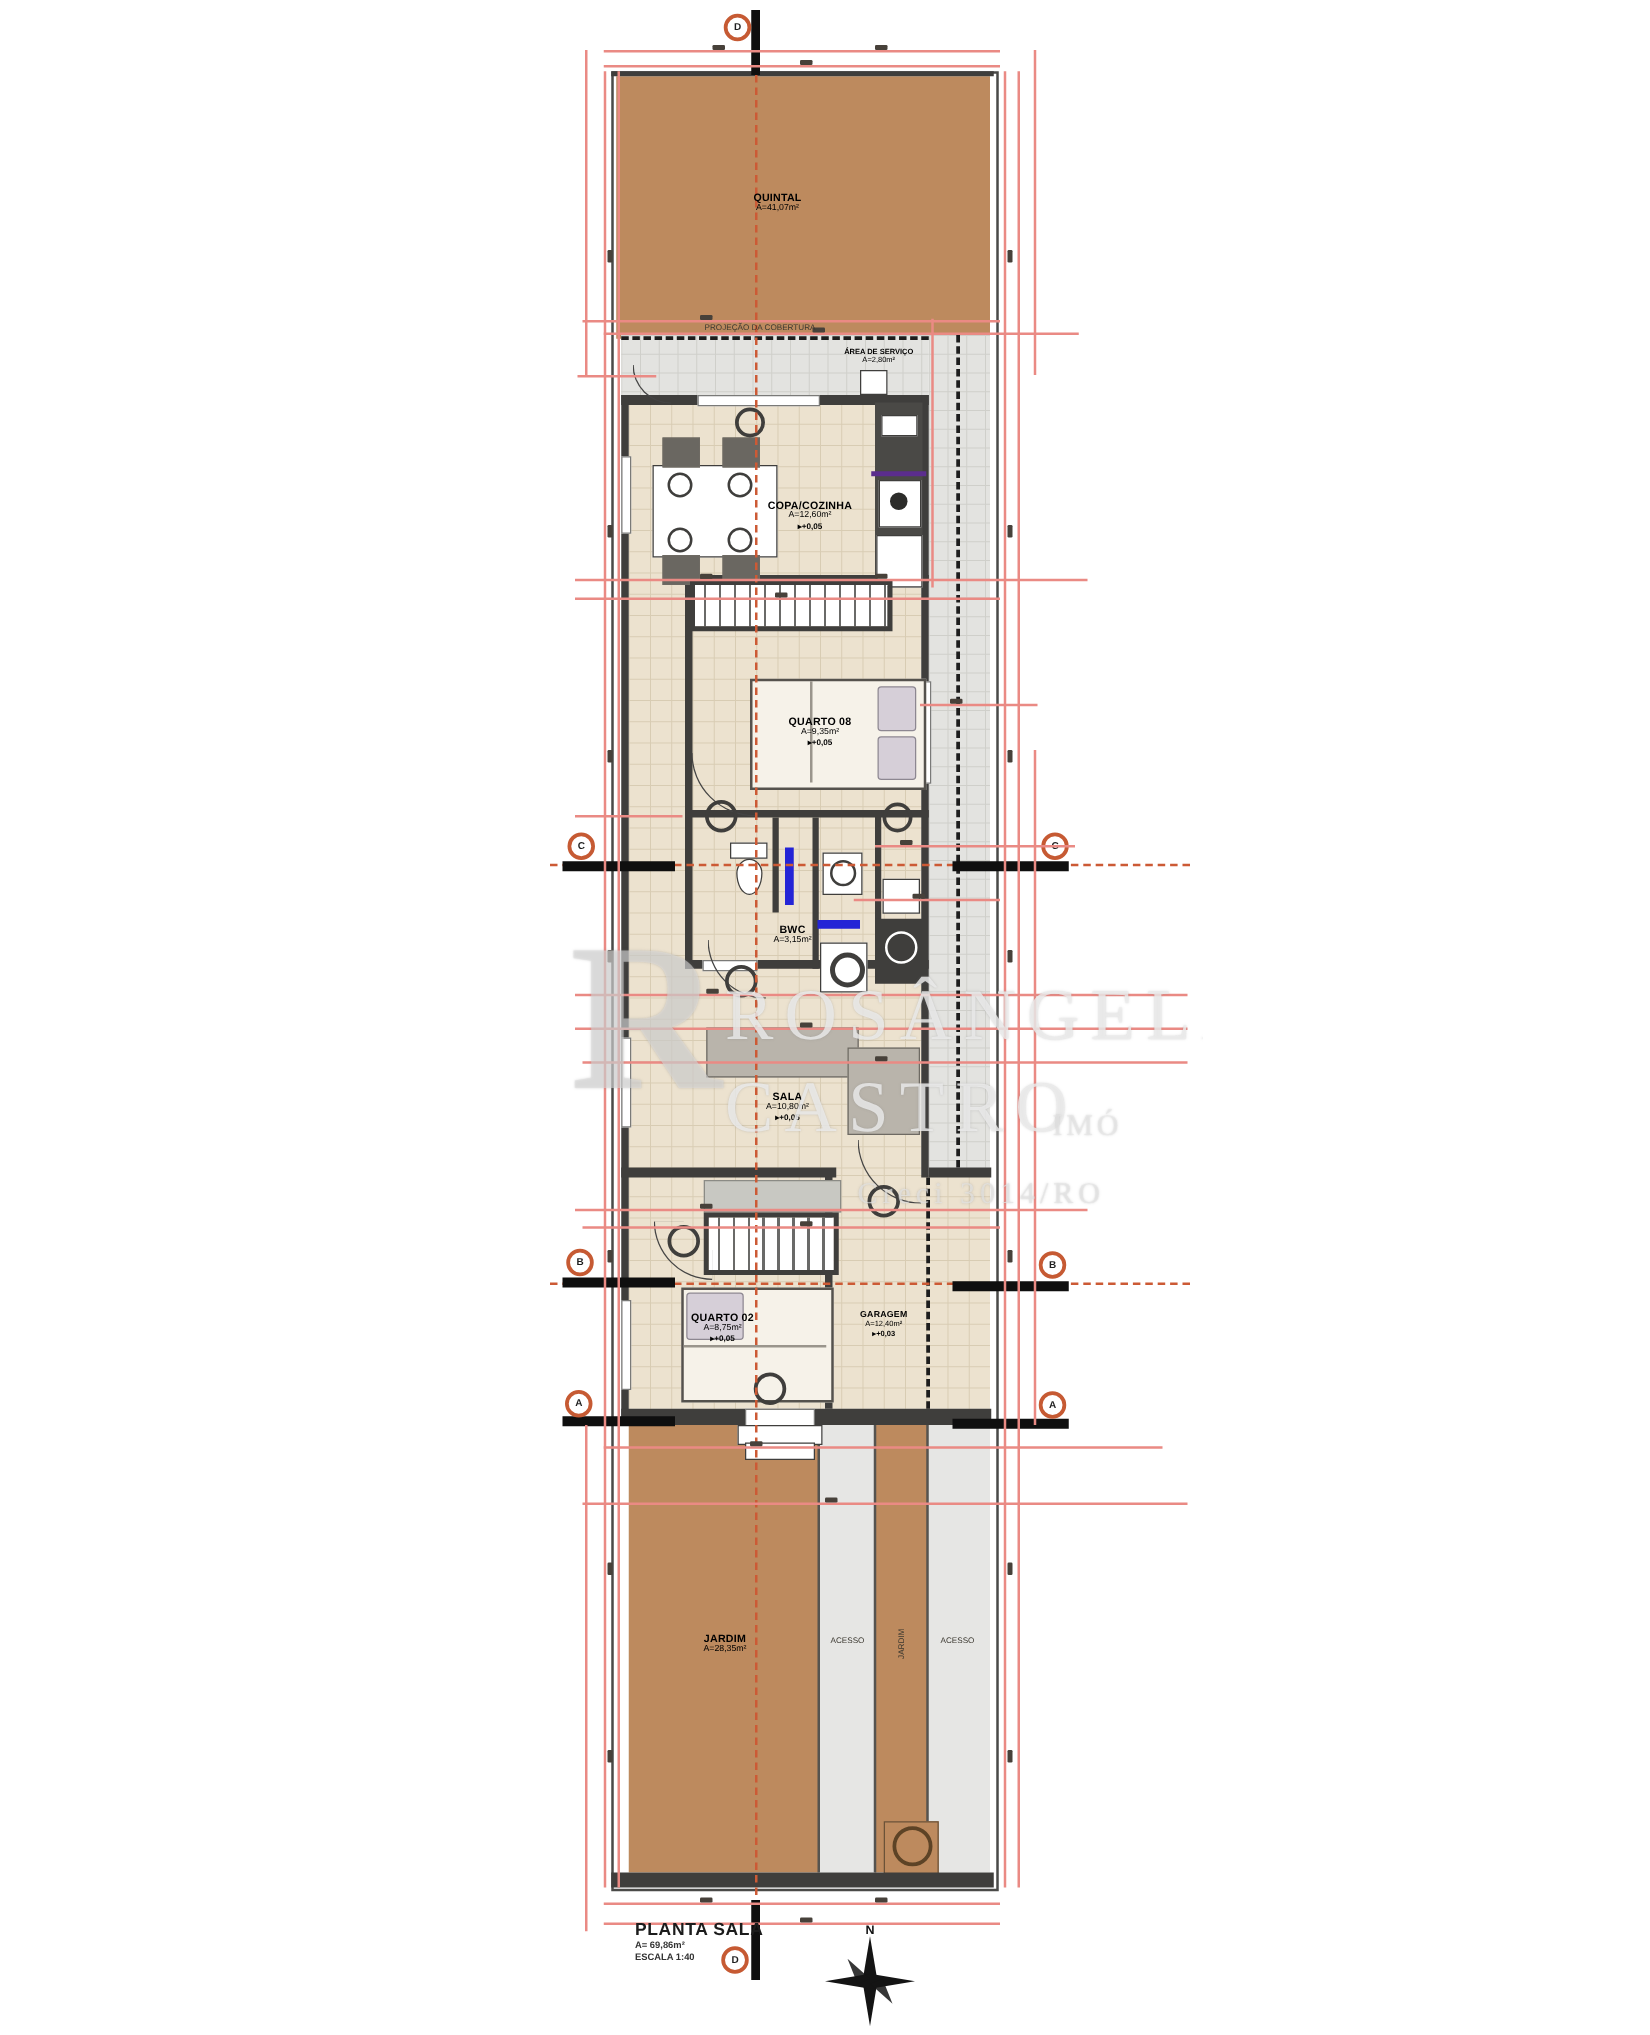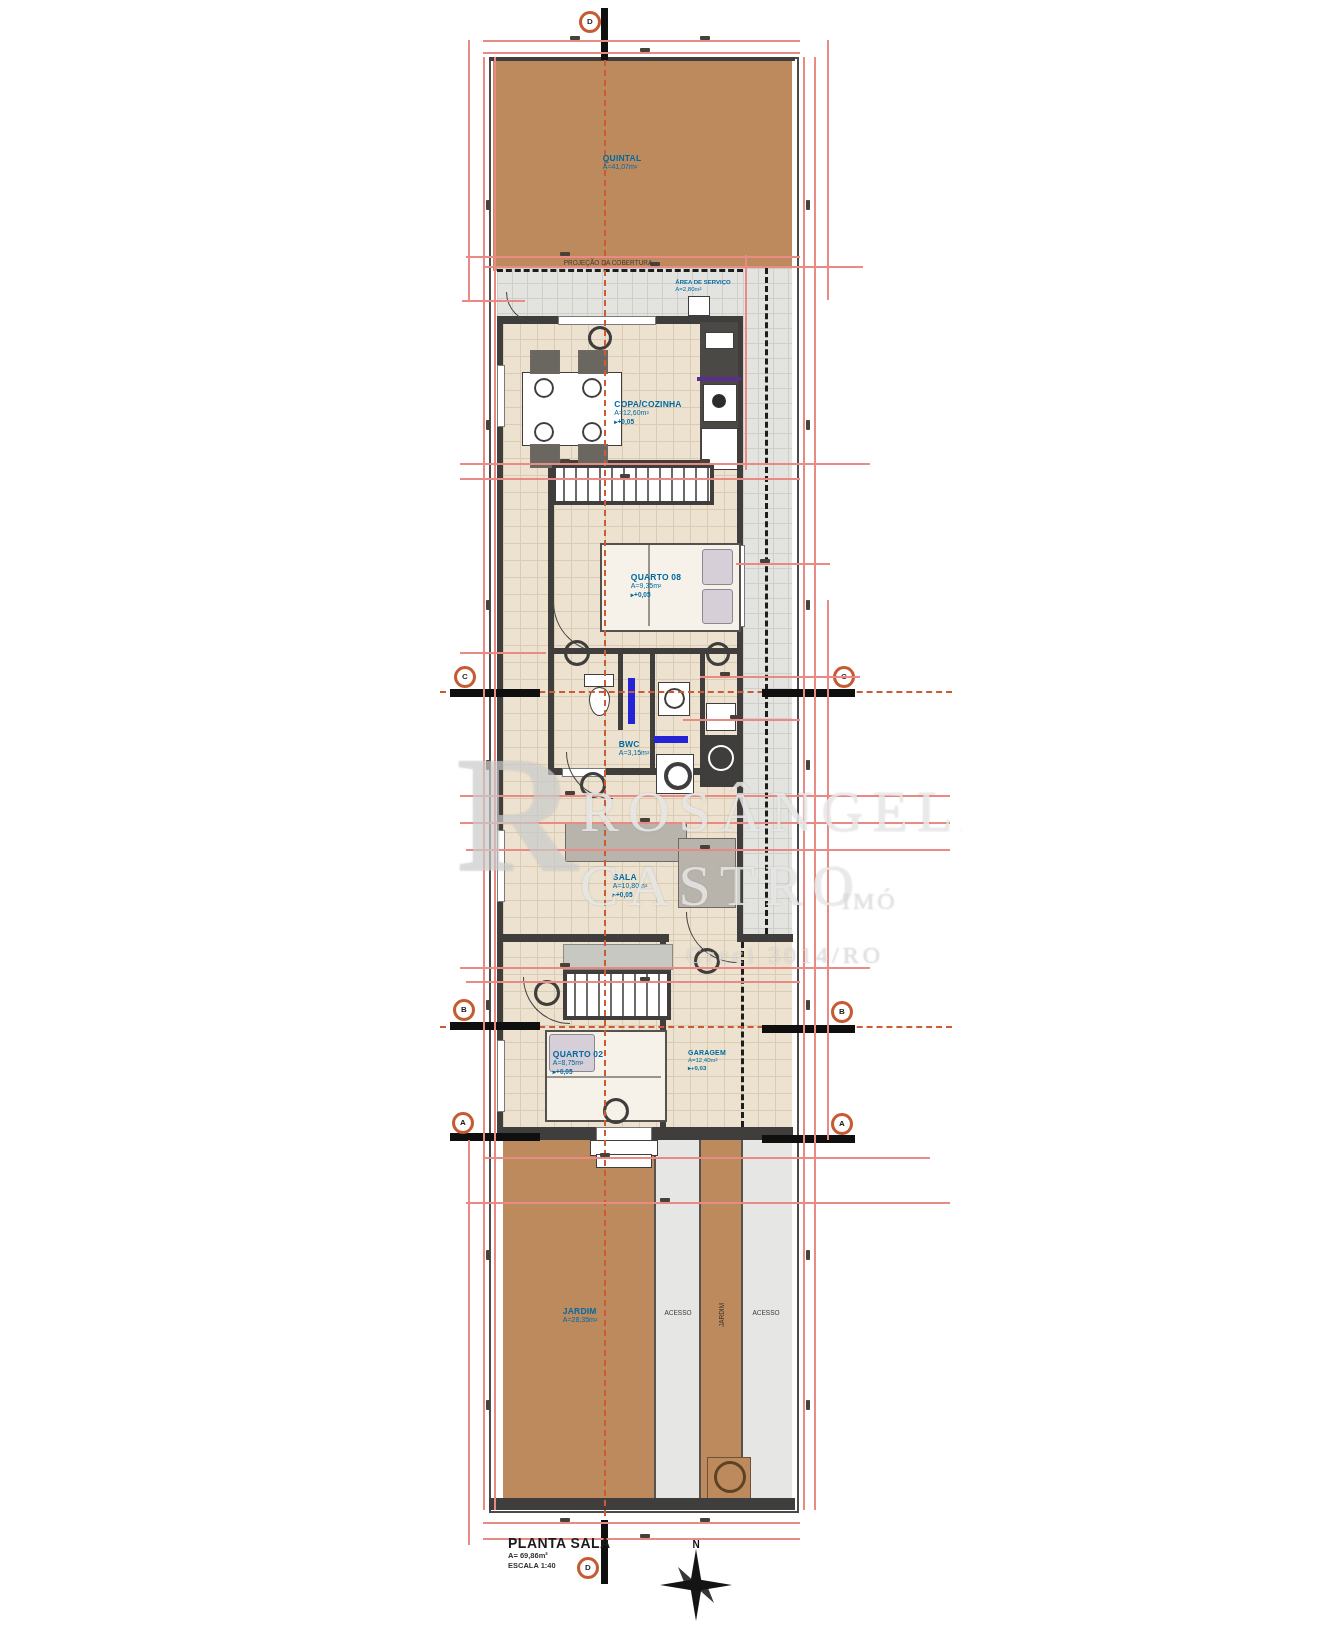--- a/index.html
+++ b/index.html
@@ -38,21 +38,21 @@
   .blobv{position:absolute;width:4px;height:10px;background:#47413a;border-radius:1px}
   .dashov{position:absolute;width:0;border-left:2px dashed #cc5a35}
   .dashoh{position:absolute;height:0;border-top:2px dashed #cc5a35}
   .dashbh{position:absolute;height:0;border-top:3.5px dashed #1d1d1d}
   .dashbv{position:absolute;width:0;border-left:3px dashed #1d1d1d}
   .secline{position:absolute;background:#0f0f0f}
   .mark{position:absolute;width:16px;height:16px;border:3px solid #c65a33;border-radius:50%;
         background:#fff;color:#1e1e1e;font:700 8px/16px "Liberation Sans",sans-serif;
         text-align:center;transform:translate(-50%,-50%)}
   
-  .rlabel{position:absolute;transform:translate(-50%,-50%);text-align:left;color:#0369a1;
+  .rlabel{position:absolute;transform:translate(-50%,-50%);text-align:center;color:#000000;
           white-space:nowrap;z-index:5}
   .rname{font:700 8.5px/1.2 "Liberation Sans",sans-serif;letter-spacing:.2px}
   .rarea{font:400 7px/1.2 "Liberation Sans",sans-serif}
   .rlevel{font:700 6.5px/1.2 "Liberation Sans",sans-serif}
   .tiny{position:absolute;font:400 6.5px/1.15 "Liberation Sans",sans-serif;color:#3a372f;
         transform:translate(-50%,-50%);text-align:center;white-space:pre-line;z-index:5}
   .vtext{writing-mode:vertical-rl;transform:translate(-50%,-50%) rotate(180deg)}
   
   #watermark{position:absolute;left:450px;top:700px;width:512px;height:310px;overflow:hidden;
              pointer-events:none;z-index:30;color:rgba(238,238,238,.8)}

